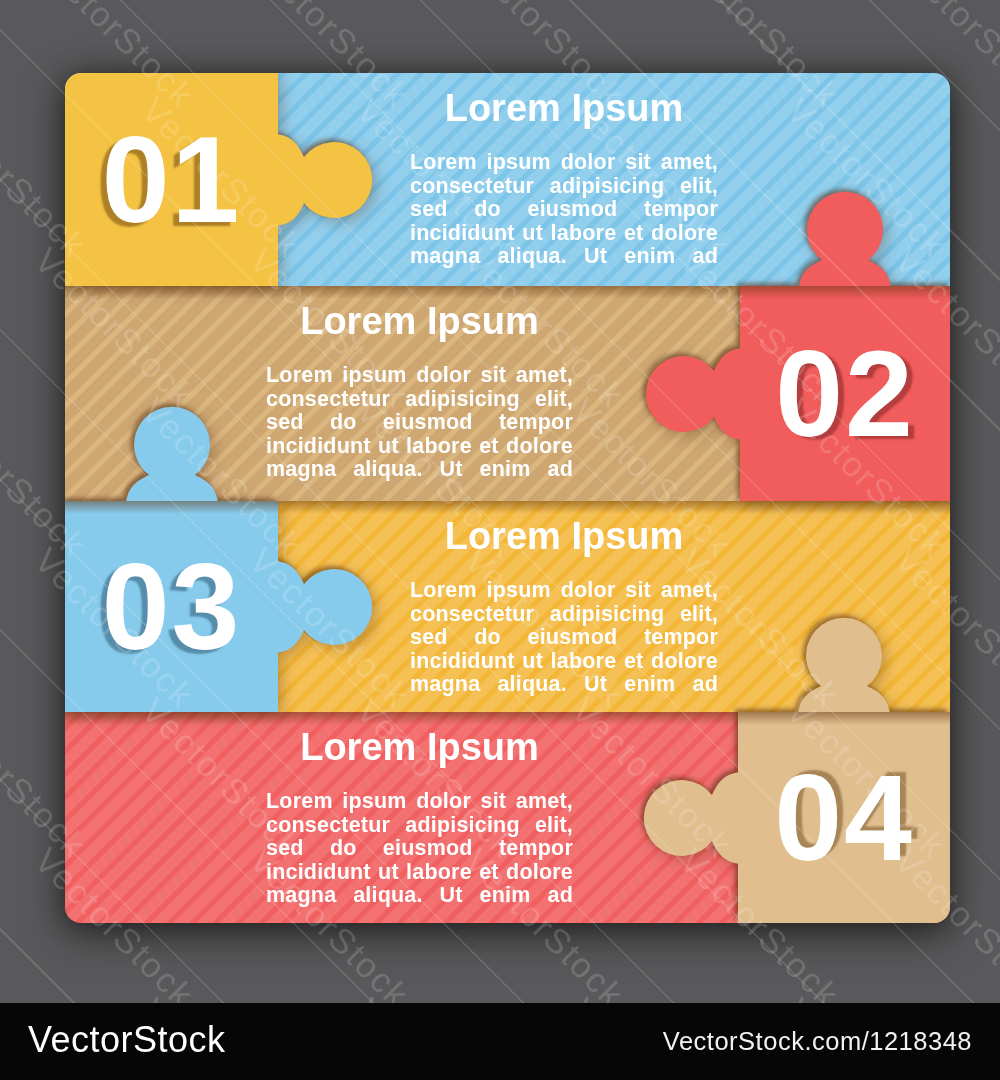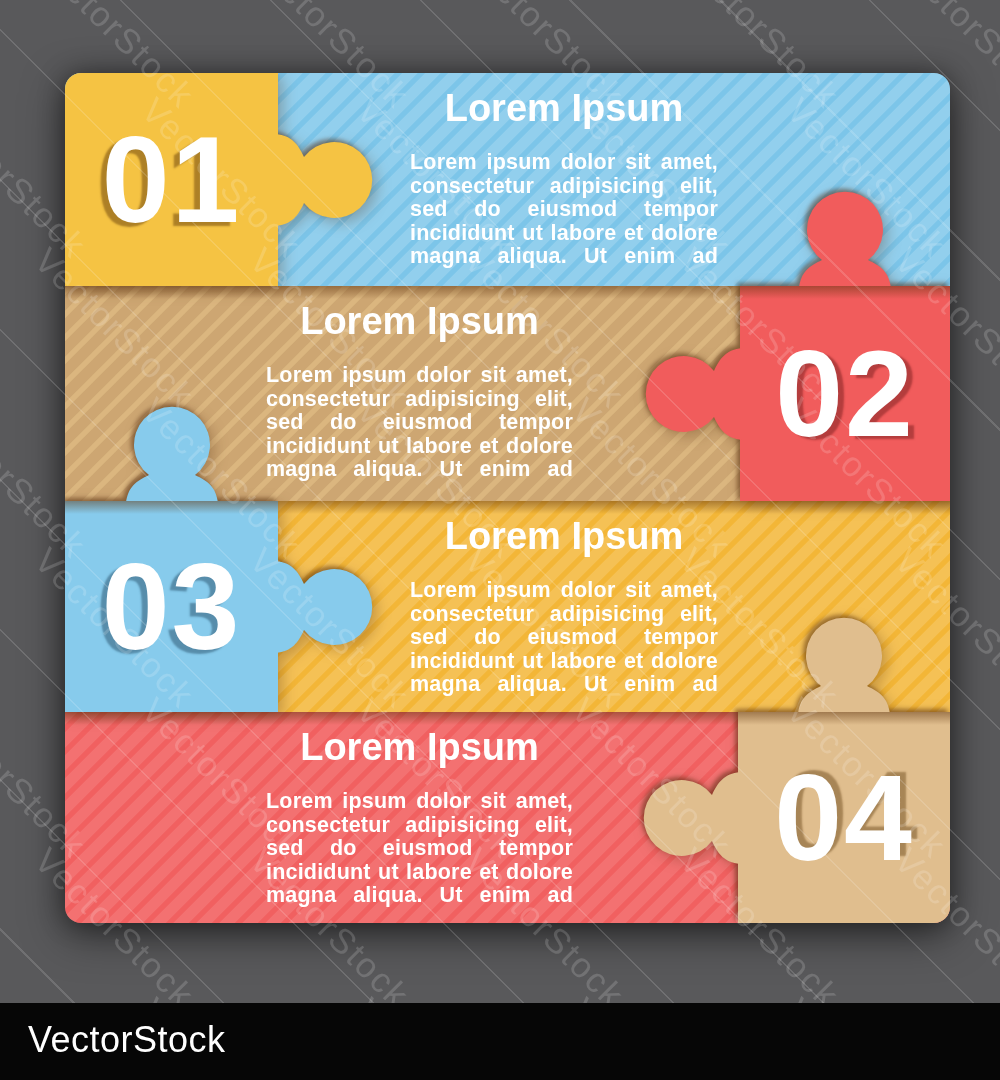--- a/index.html
+++ b/index.html
@@ -312,15 +312,16 @@
       <span class="wm-text" style="left: -53px; top: 990px;">VectorStock</span>
       <span class="wm-text" style="left: 162px; top: 990px;">VectorStock</span>
       <span class="wm-text" style="left: 377px; top: 990px;">VectorStock</span>
       <span class="wm-text" style="left: 592px; top: 990px;">VectorStock</span>
       <span class="wm-text" style="left: 807px; top: 990px;">VectorStock</span>
       <span class="wm-text" style="left: 1022px; top: 990px;">VectorStock</span>
     </div>
 
   <div class="footer" style="background: rgb(6, 6, 6);">
     <span class="footer-brand">VectorStock</span>
+    <span class="footer-ref">VectorStock.com/1218348</span>
   </div>
 
 </div>
 
 </body></html>

